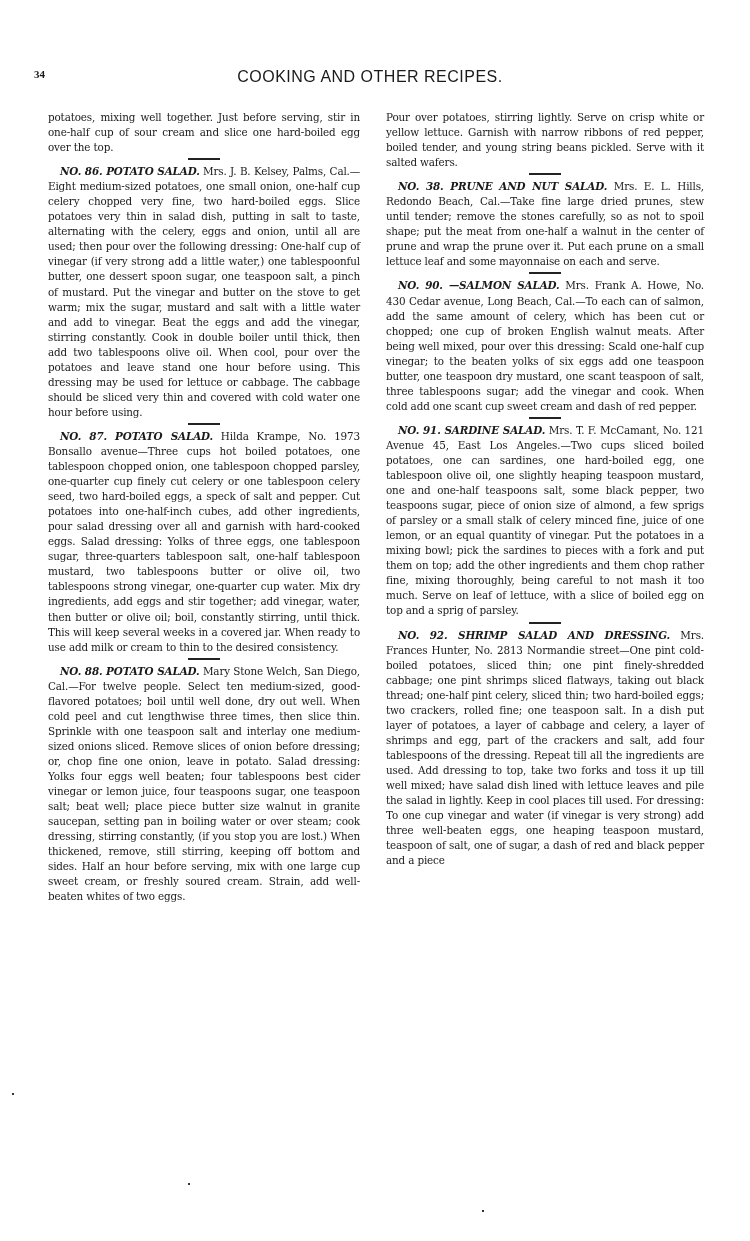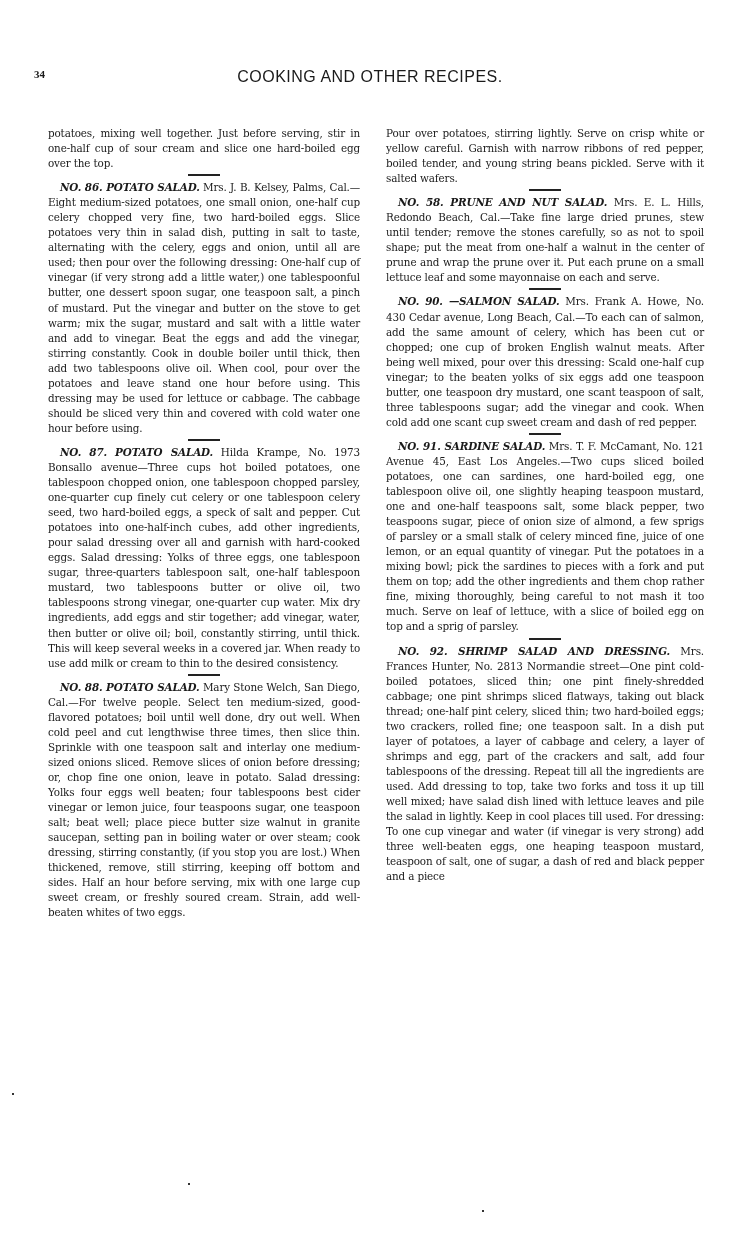--- a/index.html
+++ b/index.html
@@ -3,21 +3,21 @@
 <meta charset="utf-8">
 <style>
   html, body { margin: 0; padding: 0; background: #ffffff; }
   body { width: 750px; height: 1241px; position: relative; overflow: hidden;
          font-family: "DejaVu Serif", "Liberation Serif", serif; color: #1a1a1a; }
   .header { position: absolute; top: 68px; left: 34px; width: 680px; height: 20px; }
   .page-num { position: absolute; left: 0; top: 0; font-size: 11px; font-weight: bold; font-family: "Liberation Serif", serif; }
   .running-title { position: absolute; left: 0; right: 8px; text-align: center; top: 0;
                    font-size: 16px; letter-spacing: 0.5px; font-family: Liberation Sans, sans-serif; }
   .col { position: absolute; top: 110px; font-size: 10.4px; line-height: 15.05px;
-         text-align: justify; font-family: "DejaVu Serif", serif; letter-spacing: -0.15px; margin-top: 16px; }
+         text-align: justify; font-family: "DejaVu Serif", serif; letter-spacing: -0.15px; }
   .col.left { left: 48px; width: 312px; }
   .col.right { left: 386px; width: 318px; }
   .entry { margin: 0; text-indent: 12px; }
   .entry.cont { text-indent: 0; }
   .rule { width: 32px; height: 2px; background: #222; margin: 3px auto 4px auto; }
   .heading { font-weight: bold; font-style: italic; }
   .speck { position: absolute; width: 2px; height: 2px; background: #333; }
 </style>
 </head>
 <body>
@@ -31,23 +31,23 @@
   <p class="entry cont"><span>potatoes, mixing well together. Just before serving, stir in one-half cup of sour cream and slice one hard-boiled egg over the top.</span></p>
   <div class="rule"></div>
   <p class="entry"><span class="heading">NO. 86. POTATO SALAD.</span><span> Mrs. J. B. Kelsey, Palms, Cal.—Eight medium-sized potatoes, one small onion, one-half cup celery chopped very fine, two hard-boiled eggs. Slice potatoes very thin in salad dish, putting in salt to taste, alternating with the celery, eggs and onion, until all are used; then pour over the following dressing: One-half cup of vinegar (if very strong add a little water,) one tablespoonful butter, one dessert spoon sugar, one teaspoon salt, a pinch of mustard. Put the vinegar and butter on the stove to get warm; mix the sugar, mustard and salt with a little water and add to vinegar. Beat the eggs and add the vinegar, stirring constantly. Cook in double boiler until thick, then add two tablespoons olive oil. When cool, pour over the potatoes and leave stand one hour before using. This dressing may be used for lettuce or cabbage. The cabbage should be sliced very thin and covered with cold water one hour before using.</span></p>
   <div class="rule"></div>
   <p class="entry"><span class="heading">NO. 87. POTATO SALAD.</span><span> Hilda Krampe, No. 1973 Bonsallo avenue—Three cups hot boiled potatoes, one tablespoon chopped onion, one tablespoon chopped parsley, one-quarter cup finely cut celery or one tablespoon celery seed, two hard-boiled eggs, a speck of salt and pepper. Cut potatoes into one-half-inch cubes, add other ingredients, pour salad dressing over all and garnish with hard-cooked eggs. Salad dressing: Yolks of three eggs, one tablespoon sugar, three-quarters tablespoon salt, one-half tablespoon mustard, two tablespoons butter or olive oil, two tablespoons strong vinegar, one-quarter cup water. Mix dry ingredients, add eggs and stir together; add vinegar, water, then butter or olive oil; boil, constantly stirring, until thick. This will keep several weeks in a covered jar. When ready to use add milk or cream to thin to the desired consistency.</span></p>
   <div class="rule"></div>
   <p class="entry"><span class="heading">NO. 88. POTATO SALAD.</span><span> Mary Stone Welch, San Diego, Cal.—For twelve people. Select ten medium-sized, good-flavored potatoes; boil until well done, dry out well. When cold peel and cut lengthwise three times, then slice thin. Sprinkle with one teaspoon salt and interlay one medium-sized onions sliced. Remove slices of onion before dressing; or, chop fine one onion, leave in potato. Salad dressing: Yolks four eggs well beaten; four tablespoons best cider vinegar or lemon juice, four teaspoons sugar, one teaspoon salt; beat well; place piece butter size walnut in granite saucepan, setting pan in boiling water or over steam; cook dressing, stirring constantly, (if you stop you are lost.) When thickened, remove, still stirring, keeping off bottom and sides. Half an hour before serving, mix with one large cup sweet cream, or freshly soured cream. Strain, add well-beaten whites of two eggs.</span></p>
 </div>
 
 <div class="col right">
-  <p class="entry cont"><span>Pour over potatoes, stirring lightly. Serve on crisp white or yellow careful. Garnish with narrow ribbons of red pepper, boiled tender, and young string beans pickled. Serve with it salted wafers.</span></p>
+  <p class="entry cont"><span>Pour over potatoes, stirring lightly. Serve on crisp white or yellow lettuce. Garnish with narrow ribbons of red pepper, boiled tender, and young string beans pickled. Serve with it salted wafers.</span></p>
   <div class="rule"></div>
-  <p class="entry"><span class="heading">NO. 58. PRUNE AND NUT SALAD.</span><span> Mrs. E. L. Hills, Redondo Beach, Cal.—Take fine large dried prunes, stew until tender; remove the stones carefully, so as not to spoil shape; put the meat from one-half a walnut in the center of prune and wrap the prune over it. Put each prune on a small lettuce leaf and some mayonnaise on each and serve.</span></p>
+  <p class="entry"><span class="heading">NO. 38. PRUNE AND NUT SALAD.</span><span> Mrs. E. L. Hills, Redondo Beach, Cal.—Take fine large dried prunes, stew until tender; remove the stones carefully, so as not to spoil shape; put the meat from one-half a walnut in the center of prune and wrap the prune over it. Put each prune on a small lettuce leaf and some mayonnaise on each and serve.</span></p>
   <div class="rule"></div>
   <p class="entry"><span class="heading">NO. 90. —SALMON SALAD.</span><span> Mrs. Frank A. Howe, No. 430 Cedar avenue, Long Beach, Cal.—To each can of salmon, add the same amount of celery, which has been cut or chopped; one cup of broken English walnut meats. After being well mixed, pour over this dressing: Scald one-half cup vinegar; to the beaten yolks of six eggs add one teaspoon butter, one teaspoon dry mustard, one scant teaspoon of salt, three tablespoons sugar; add the vinegar and cook. When cold add one scant cup sweet cream and dash of red pepper.</span></p>
   <div class="rule"></div>
   <p class="entry"><span class="heading">NO. 91. SARDINE SALAD.</span><span> Mrs. T. F. McCamant, No. 121 Avenue 45, East Los Angeles.—Two cups sliced boiled potatoes, one can sardines, one hard-boiled egg, one tablespoon olive oil, one slightly heaping teaspoon mustard, one and one-half teaspoons salt, some black pepper, two teaspoons sugar, piece of onion size of almond, a few sprigs of parsley or a small stalk of celery minced fine, juice of one lemon, or an equal quantity of vinegar. Put the potatoes in a mixing bowl; pick the sardines to pieces with a fork and put them on top; add the other ingredients and them chop rather fine, mixing thoroughly, being careful to not mash it too much. Serve on leaf of lettuce, with a slice of boiled egg on top and a sprig of parsley.</span></p>
   <div class="rule"></div>
   <p class="entry"><span class="heading">NO. 92. SHRIMP SALAD AND DRESSING.</span><span> Mrs. Frances Hunter, No. 2813 Normandie street—One pint cold-boiled potatoes, sliced thin; one pint finely-shredded cabbage; one pint shrimps sliced flatways, taking out black thread; one-half pint celery, sliced thin; two hard-boiled eggs; two crackers, rolled fine; one teaspoon salt. In a dish put layer of potatoes, a layer of cabbage and celery, a layer of shrimps and egg, part of the crackers and salt, add four tablespoons of the dressing. Repeat till all the ingredients are used. Add dressing to top, take two forks and toss it up till well mixed; have salad dish lined with lettuce leaves and pile the salad in lightly. Keep in cool places till used. For dressing: To one cup vinegar and water (if vinegar is very strong) add three well-beaten eggs, one heaping teaspoon mustard, teaspoon of salt, one of sugar, a dash of red and black pepper and a piece</span></p>
 </div>
 
 <div class="speck" style="left:482px; top:1210px;"></div>
 <div class="speck" style="left:12px; top:1093px;"></div>

